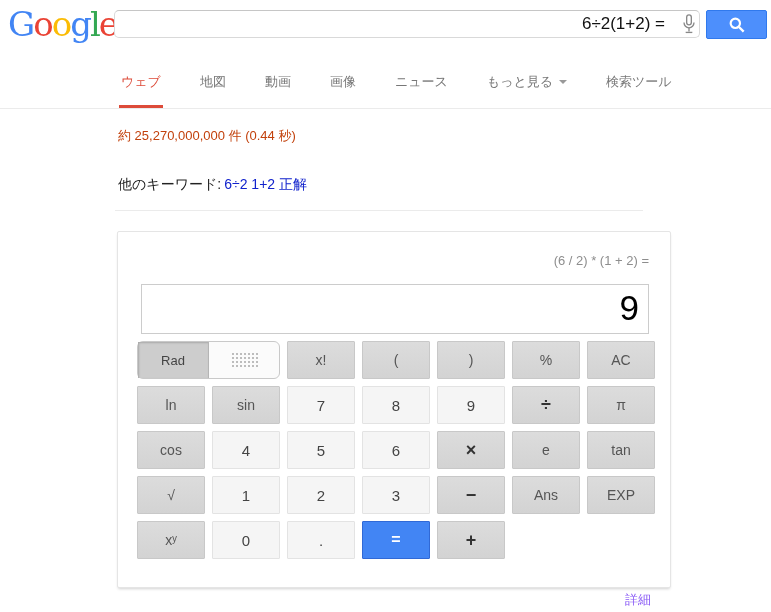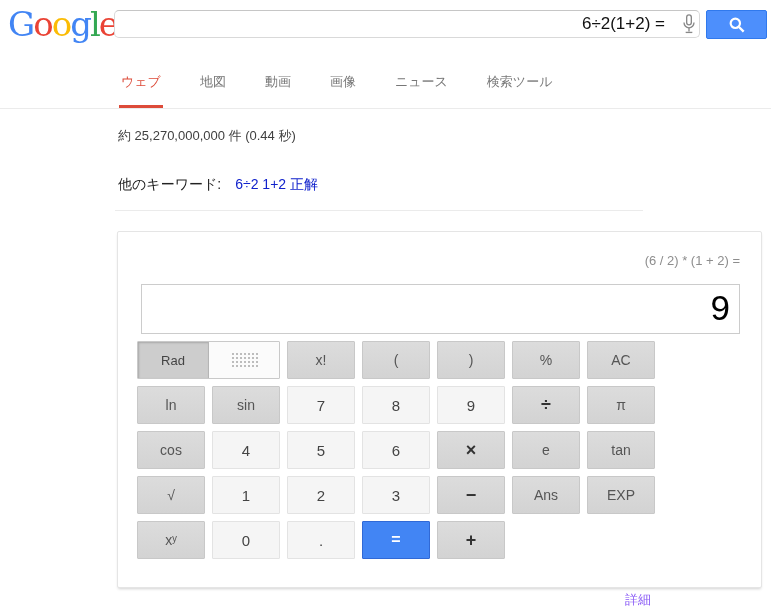--- a/index.html
+++ b/index.html
@@ -33,46 +33,46 @@
   .tab{
     display:flex;align-items:center;font-size:13px;color:#777;cursor:pointer;
     margin-right:35px;border-bottom:3px solid transparent;padding:0 2px;white-space:nowrap;
   }
   .tab.active{color:#dd4b39;border-bottom-color:#dd4b39;font-weight:normal;}
   .caret{
     display:inline-block;margin-left:6px;width:0;height:0;
     border-left:4px solid transparent;border-right:4px solid transparent;border-top:4px solid #999;
   }
   
-  .stats{position:absolute;left:118px;top:127px;font-size:13px;color:#404040;}
+  .stats{position:absolute;left:118px;top:127px;font-size:13px;color:#c2410c;}
   .related{position:absolute;left:118px;top:176px;font-size:14px;color:#222;}
-  .related a{color:#1122cc;text-decoration:none;margin-left:14px;cursor:pointer;}
+  .related a{color:#1122cc;text-decoration:none;margin-left:3px;cursor:pointer;}
   .divider{position:absolute;left:115px;top:210px;width:528px;height:1px;background:#ebebeb;}
   
   .card{
-    position:absolute;left:117px;top:231px;width:645px;height:357px;box-sizing:border-box;
+    position:absolute;left:117px;top:231px;width:554px;height:357px;box-sizing:border-box;
     background:#fff;border:1px solid #e5e5e5;border-radius:2px;
     box-shadow:0 2px 3px -1px rgba(0,0,0,0.18);
   }
   .expr{position:absolute;right:21px;top:21px;font-size:13px;color:#8d8d8d;}
   .display{
     position:absolute;left:23px;right:21px;top:52px;height:50px;box-sizing:border-box;
     border:1px solid #ccc;background:#fff;overflow:hidden;
   }
   .display .result{
     display:block;text-align:right;font-size:35px;color:#000;line-height:46px;padding-right:9px;
     font-family:"Liberation Sans",sans-serif;
   }
   .grid{
     position:absolute;left:19px;top:109px;
     display:grid;grid-template-columns:repeat(7,68px);column-gap:7px;row-gap:7px;
   }
   .toggle{
     grid-column:1 / span 2;height:38px;box-sizing:border-box;display:flex;
-    border:1px solid #c9c9c9;background:#fbfbfb;border-radius:1px;
+    border:1px solid #c9c9c9;background:#fbfbfb;border-radius:6px;
   }
   .toggle .half{flex:1;display:flex;align-items:center;justify-content:center;cursor:pointer;}
   .toggle .rad{
     background:#cdcdcd;border-right:1px solid #b5b5b5;box-shadow:inset 1px 1px 2px rgba(0,0,0,0.18);
     font-size:13px;color:#444;
   }
   .dots{
     width:27px;height:17px;
     background-image:radial-gradient(circle,#bdbdbd 0.9px,transparent 1.15px);
     background-size:4px 4px;
@@ -115,20 +115,21 @@
     </svg>
   </span>
 </button>
 
 <div class="tabbar" id="tabbar">
     <span class="tab active">ウェブ</span>
     <span class="tab">地図</span>
     <span class="tab">動画</span>
     <span class="tab">画像</span>
     <span class="tab">ニュース</span>
+    <span class="tab">もっと見る<span class="caret"></span></span>
     <span class="tab">検索ツール</span>
   </div>
 
 <div class="stats">約 25,270,000,000 件 (0.44 秒)</div>
 <div class="related">
   <span>他のキーワード:</span><a>6÷2 1+2 正解</a>
 </div>
 <div class="divider"></div>
 
 <div class="card">

